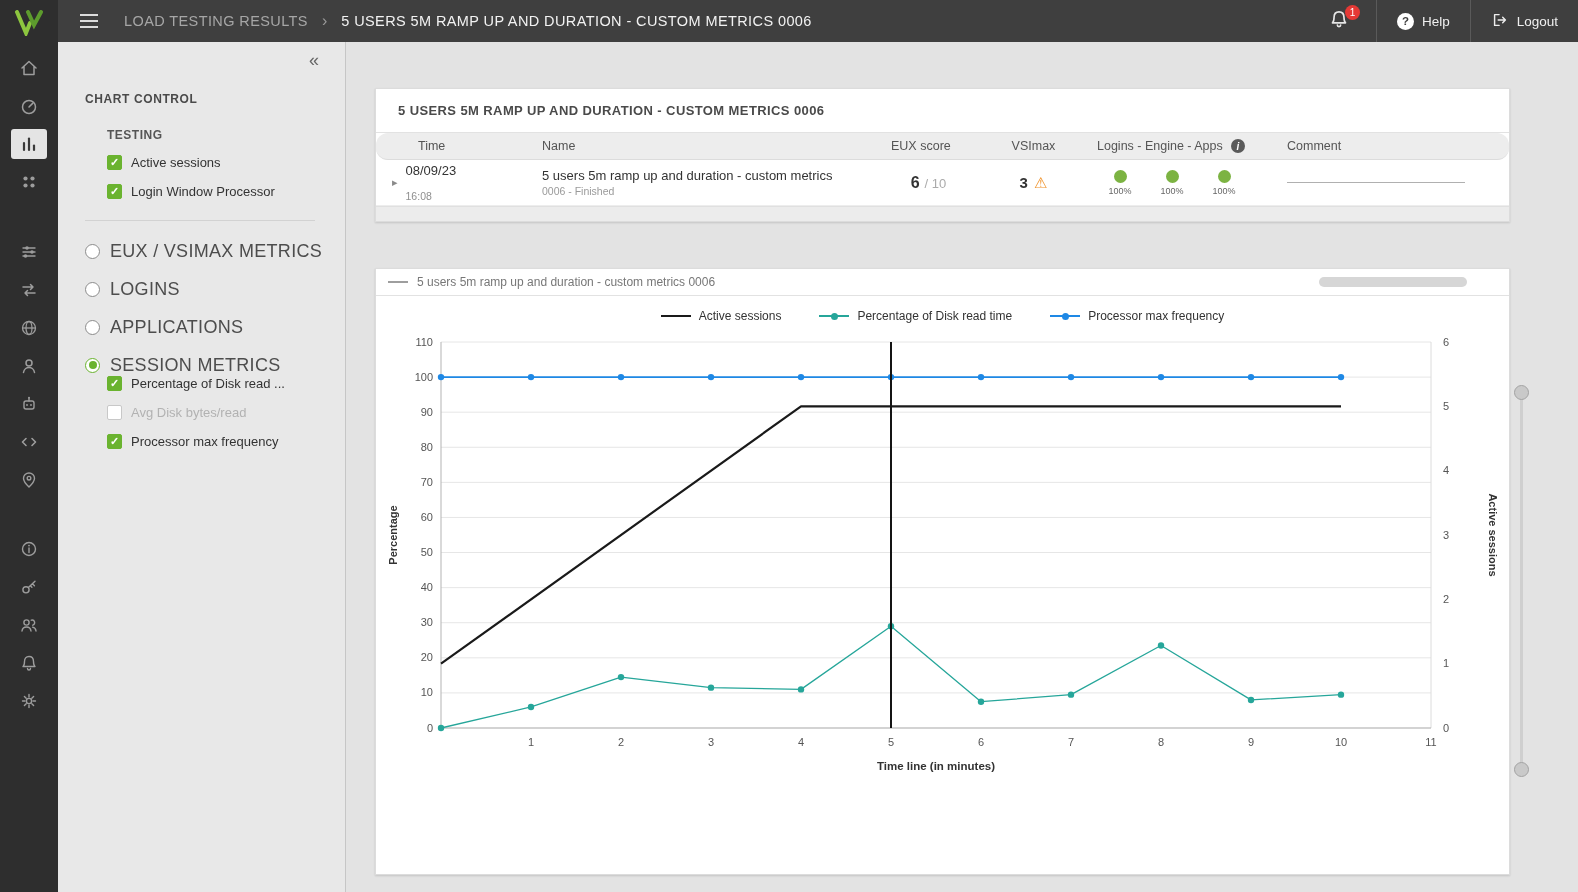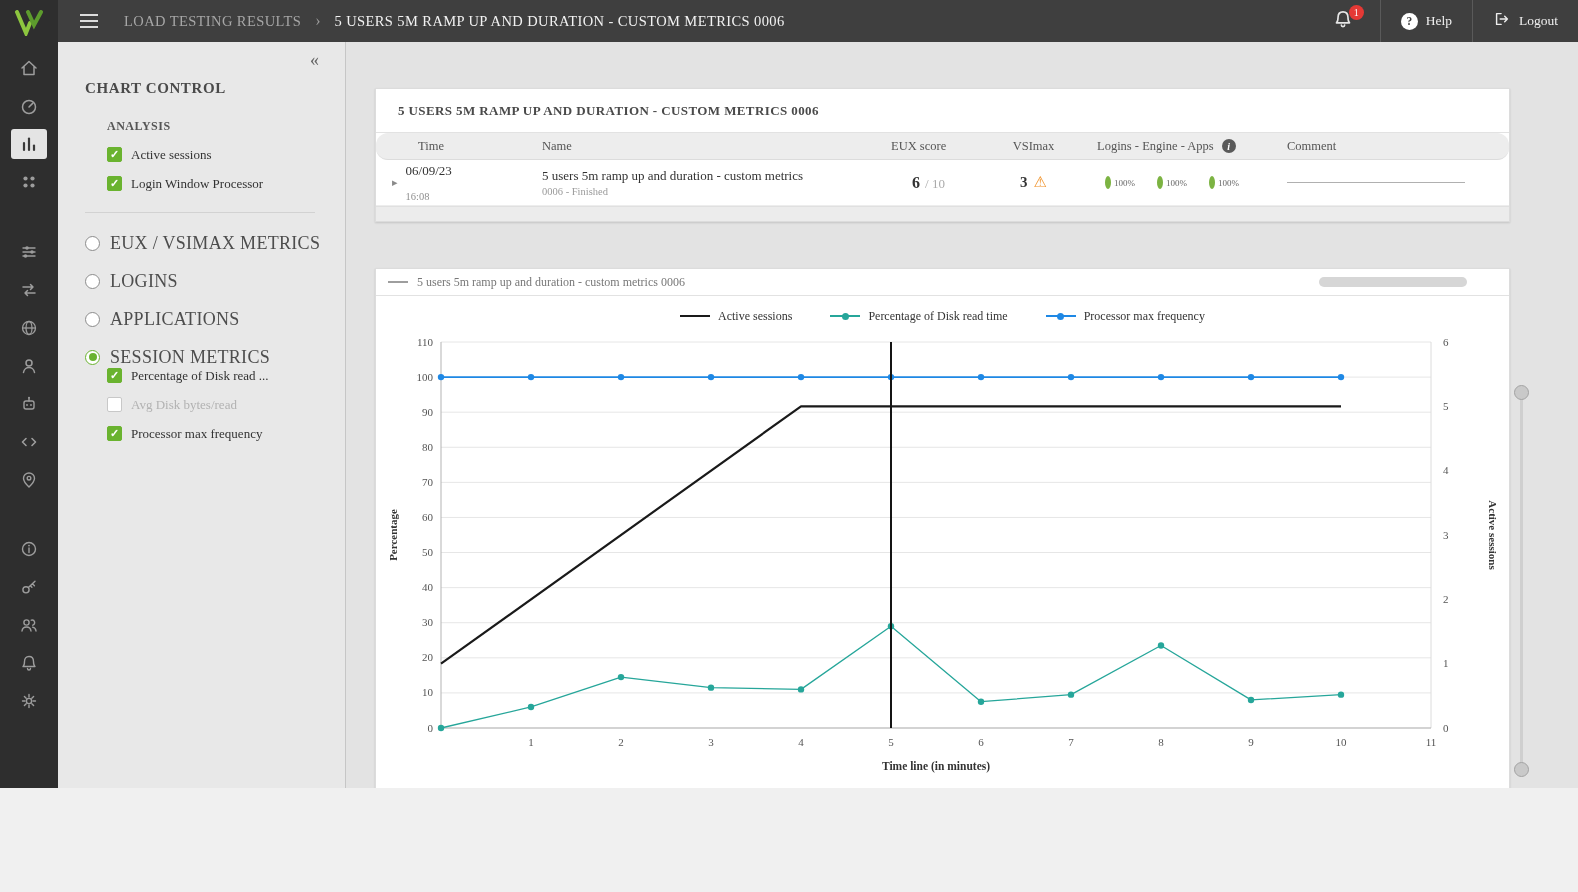--- a/index.html
+++ b/index.html
@@ -1,17 +1,17 @@
 <!DOCTYPE html>
 <html><head>
 <meta charset="utf-8">
 <style>
   * { box-sizing: border-box; margin: 0; padding: 0; }
   html,body { width:1578px; height:892px; font-family:"Liberation Sans", sans-serif; background:#f0f0f0; overflow:hidden; }
-  .app { position:relative; width:1578px; height:788px; background:#fca5a5; box-shadow: inset 0 0 0 1px #cfcfcf; overflow:hidden;font-family:Liberation Serif, serif; }
+  .app { position:relative; width:1578px; height:892px; background:#fca5a5; box-shadow: inset 0 0 0 1px #cfcfcf; overflow:hidden; }
 
   
   .iconbar { position:absolute; left:0; top:0; width:58px; height:100%; background:#2e2e2e; display:flex; flex-direction:column; align-items:center; z-index:30; }
   .logo { margin:7px 0 10px; width:36px; height:32px; display:flex; align-items:center; justify-content:center; cursor:pointer; }
   .nav-item { width:58px; height:38px; display:flex; align-items:center; justify-content:center; color:#9d9d9d; cursor:pointer; }
   .nav-item .icon-box { width:36px; height:30px; display:flex; align-items:center; justify-content:center; border-radius:3px; }
   .nav-item.active { color:#3a3a3a; }
   .nav-item.active .icon-box { background:#e4e4e4; }
   .nav-group-gap { margin-top:32px; }
   .nav-group-gap2 { margin-top:31px; }
@@ -28,21 +28,21 @@
   .topbar-right { margin-left:auto; display:flex; align-items:stretch; height:42px; }
   .bell-wrap { position:relative; display:flex; align-items:center; padding:0 26px; cursor:pointer; }
   .badge { position:absolute; top:5px; right:16px; min-width:15px; height:15px; background:#e53935; color:#fff; border-radius:50%; font-size:10px; display:flex; align-items:center; justify-content:center; padding:0 3px; }
   .tb-divider { width:1px; background:#5a5a5a; height:100%; }
   .help-btn,.logout-btn { display:flex; align-items:center; gap:8px; padding:0 20px; color:#f0f0f0; font-size:13.5px; cursor:pointer; }
   .help-circle { width:17px; height:17px; border-radius:50%; background:#fff; color:#3f3f3f; font-size:11.5px; font-weight:bold; display:flex; align-items:center; justify-content:center; }
 
   
   .sidepanel { position:absolute; left:58px; top:42px; bottom:0; width:288px; background:#e8e8e8; border-right:1px solid #c6c6c6; padding:20px 0 0 27px; }
   .collapse { position:absolute; right:26px; top:8px; color:#666; font-size:18px; cursor:pointer; }
-  .panel-title { margin-top:18px; font-size:15px; font-weight:bold; color:#4a4a4a; letter-spacing:.6px; }
+  .panel-title { margin-top:30px; font-size:12px; font-weight:bold; color:#4a4a4a; letter-spacing:.6px; }
   .sub-title { margin:22px 0 0 22px; font-size:12px; color:#555; letter-spacing:.5px; font-weight:bold; }
   .check-row { display:flex; align-items:center; gap:9px; margin:12px 0 0 22px; height:17px; cursor:pointer; }
   .cb { width:15px; height:15px; border:1px solid #999; background:#fff; border-radius:2px; display:flex; align-items:center; justify-content:center; flex:0 0 auto; }
   .check-row.checked .cb { background:#6ab32f; border-color:#6ab32f; }
   .check-row.checked .cb::after { content:"✓"; color:#fff; font-size:11px; font-weight:bold; line-height:1; }
   .check-row .label { font-size:13px; color:#333; }
   .check-row.disabled .label { color:#b2b2b2; }
   .check-row.disabled .cb { border-color:#c8c8c8; }
   .panel-divider { margin:20px 30px 0 0; border-bottom:1px solid #d2d2d2; }
   .radio-row { display:flex; align-items:center; gap:10px; margin-top:22px; height:16px; cursor:pointer; }
@@ -75,21 +75,21 @@
   .cell-name { padding-left:21px; }
   .n-main { font-size:13px; color:#333; }
   .n-sub { font-size:10.5px; color:#9a9a9a; margin-top:2px; }
   .cell-eux { display:flex; align-items:baseline; justify-content:center; gap:5px; }
   .eux-val { font-size:16px; font-weight:bold; color:#333; }
   .eux-total { font-size:13px; color:#ababab; }
   .cell-vsi { display:flex; align-items:center; justify-content:center; gap:6px; }
   .vsi-val { font-size:15px; font-weight:bold; color:#333; }
   .warn { color:#f0932b; font-size:15px; line-height:1; }
   .cell-logins { display:flex; gap:22px; padding-left:14px; }
-  .login-stack { display:flex; flex-direction:row; align-items:center; gap:3px; width:30px; }
+  .login-stack { display:flex; flex-direction:column; align-items:center; gap:3px; width:30px; }
   .login-dot { width:13px; height:13px; border-radius:50%; background:#7cb342; }
   .login-pct { font-size:9px; color:#666; }
   .cell-comment { padding:0 28px 0 16px; }
   .comment-line { border-bottom:1px solid #b0b0b0; height:1px; width:92%; }
   .tbl-footer { height:15px; background:#ececec; border-top:1px solid #e0e0e0; }
 
   
   .analysis-card { margin-top:46px; height:607px; }
   .series-bar { height:27px; border-bottom:1px solid #e2e2e2; display:flex; align-items:center; padding-left:12px; gap:9px; }
   .series-swatch { width:20px; height:2px; background:#9e9e9e; }
@@ -300,21 +300,21 @@
             </svg>
         </span>
         <span>Logout</span>
       </div>
     </div>
   </header>
 
   <aside class="sidepanel">
     <span class="collapse">«</span>
     <div class="panel-title">CHART CONTROL</div>
-    <div class="sub-title">ANALYSIS</div>
+    <div class="sub-title">TESTING</div>
 
     <div class="check-row checked">
       <span class="cb"></span>
       <span class="label">Active sessions</span>
     </div>
     <div class="check-row checked">
       <span class="cb"></span>
       <span class="label">Login Window Processor</span>
     </div>
 
@@ -365,21 +365,21 @@
         <div class="th-logins">
           <span>Logins - Engine - Apps</span>
           <span class="info-dot">i</span>
         </div>
         <div class="th-comment">Comment</div>
       </div>
       <div class="tbl-row">
         <div class="cell-time">
           <span class="row-caret">▸</span>
           <div>
-            <div class="t-date">06/09/23</div>
+            <div class="t-date">08/09/23</div>
             <div class="t-clock">16:08</div>
           </div>
         </div>
         <div class="cell-name">
           <div class="n-main">5 users 5m ramp up and duration - custom metrics</div>
           <div class="n-sub">0006 - Finished</div>
         </div>
         <div class="cell-eux">
           <span class="eux-val">6</span>
           <span class="eux-total">/ 10</span>

